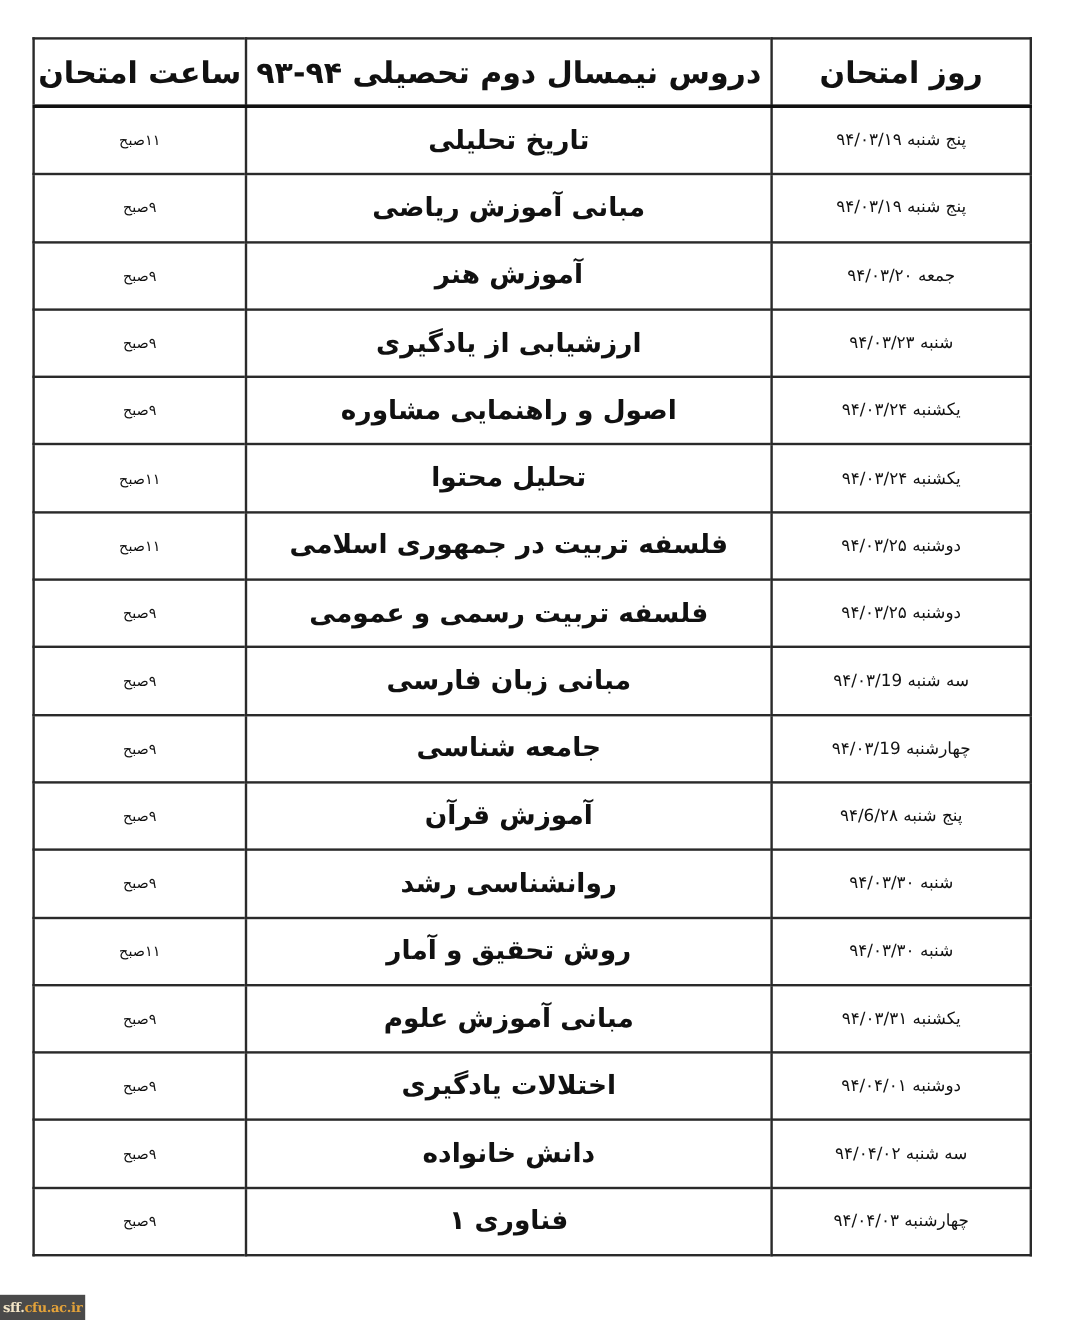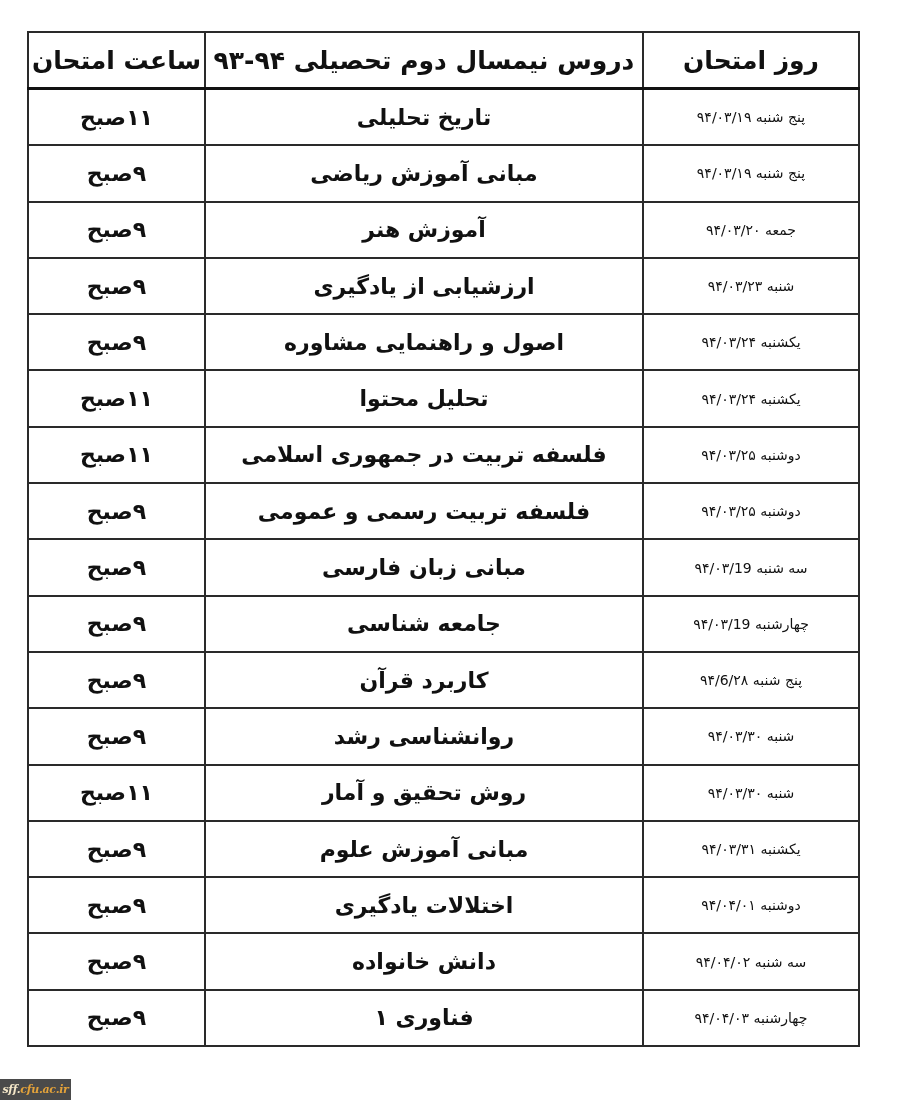--- a/index.html
+++ b/index.html
@@ -54,32 +54,31 @@
     col.c-time { width: 177px; }
     td.day {
       font-size: 14px;
       font-weight: normal;
     }
     td.course {
       font-size: 22px;
       font-weight: bold;
     }
     td.time {
-      font-size: 22px;
-      font-weight: bold;
+      font-size: 12px;
+      font-weight: normal;
     }
     .watermark {
       position: absolute;
       left: 0;
       top: 1079px;
       width: 71px;
       height: 21px;
       background: #4a4a4a;
       font-family: "DejaVu Serif", serif;
-      font-style: italic;
       font-weight: bold;
       font-size: 11px;
       line-height: 21px;
       text-align: center;
       letter-spacing: -0.3px;
     }
     .watermark .wm-a { color: #f3e6c8; }
     .watermark .wm-b { color: #e3a23a; }
   </style>
 </head>
@@ -145,21 +144,21 @@
         <td class="course">مبانی زبان فارسی</td>
         <td class="time">۹صبح</td>
       </tr>
       <tr>
         <td class="day">چهارشنبه ۹۴/۰۳/19</td>
         <td class="course">جامعه شناسی</td>
         <td class="time">۹صبح</td>
       </tr>
       <tr>
         <td class="day">پنج شنبه ۹۴/6/۲۸</td>
-        <td class="course">کاربرد قرآن</td>
+        <td class="course">آموزش قرآن</td>
         <td class="time">۹صبح</td>
       </tr>
       <tr>
         <td class="day">شنبه ۹۴/۰۳/۳۰</td>
         <td class="course">روانشناسی رشد</td>
         <td class="time">۹صبح</td>
       </tr>
       <tr>
         <td class="day">شنبه ۹۴/۰۳/۳۰</td>
         <td class="course">روش تحقیق و آمار</td>

